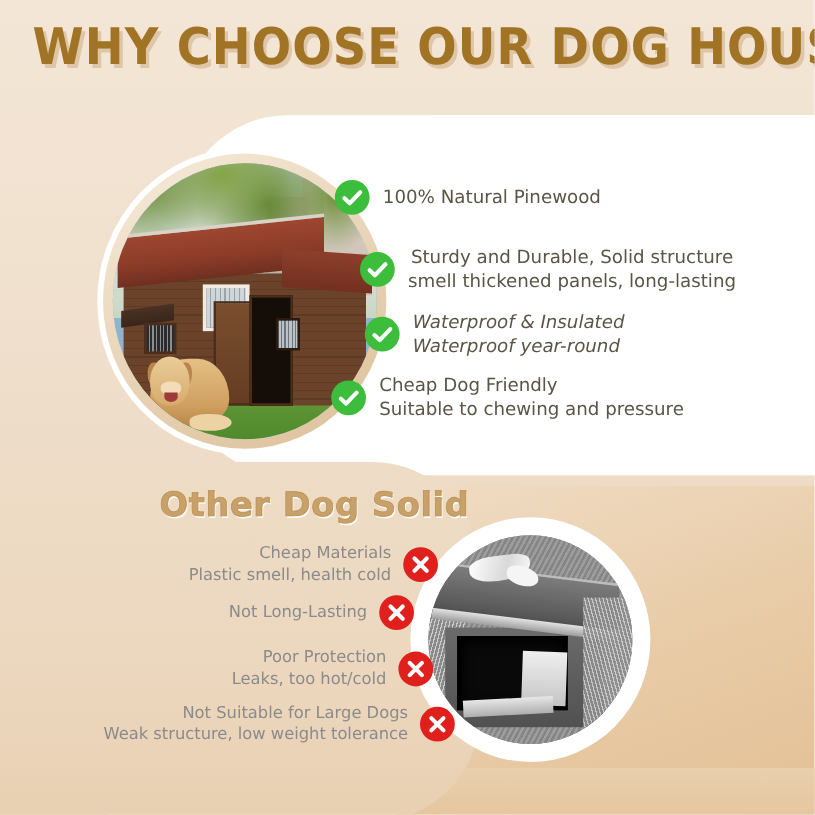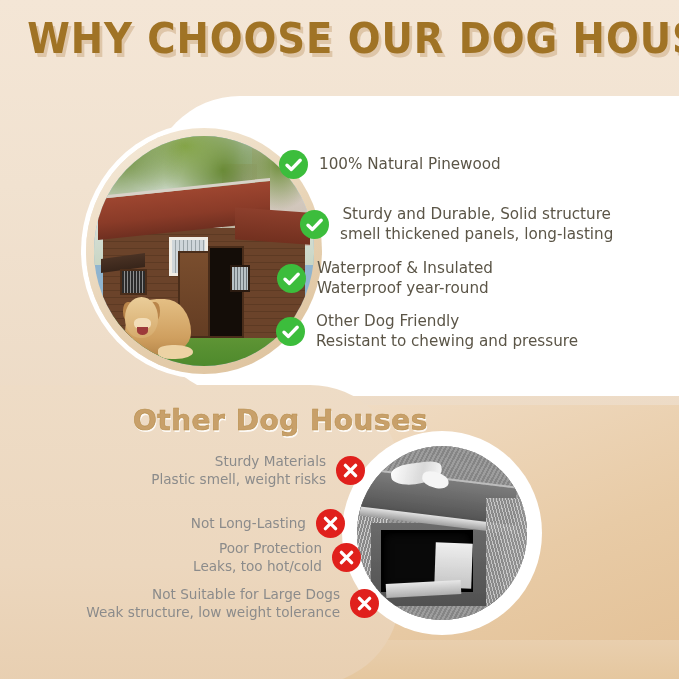--- a/index.html
+++ b/index.html
@@ -380,26 +380,26 @@
     line-height: 1.34;
     color: #8b8b8b;
     white-space: nowrap;
     text-align: right;
   }
   .con-row { justify-content: flex-end; }
 
   
   #pro-0 { left: 279px; top: 150px; }
   #pro-1 { left: 300px; top: 204px; text-align: center; }
-  #pro-2 { left: 277px; top: 258px; }
+  #pro-2 { left: 304px; top: 258px; font-style: italic; }
   #pro-3 { left: 276px; top: 311px; }
 
   
   #con-0 { right: 314px; top: 452px; }
-  #con-1 { right: 334px; top: 496px; margin-top: 13px; }
+  #con-1 { right: 334px; top: 496px; }
   #con-2 { right: 318px; top: 539px; }
   #con-3 { right: 300px; top: 585px; }
 </style>
 </head>
 <body>
 
 <div id="canvas">
 
   <div class="bg-beige-top"></div>
   <div class="bg-white-mid"></div>
@@ -477,47 +477,47 @@
     </span>
   </div>
 
   <div class="bullet" id="pro-3">
     <span class="ico ico-check">
       <svg viewBox="0 0 29 29">
           <path d="M8 15.2 L12.4 19.4 L21.2 10.2" fill="none" stroke="#ffffff" stroke-width="3.4" stroke-linecap="round" stroke-linejoin="round"></path>
         </svg>
     </span>
     <span class="pro-text">
-      <span>Other Dog Friendly</span><br>
-      <span>Resistant to chewing and pressure</span>
-    </span>
-  </div>
-
-  <div class="section-head" id="head-other">Other Dog Houses</div>
+      <span>Cheap Dog Friendly</span><br>
+      <span>Suitable to chewing and pressure</span>
+    </span>
+  </div>
+
+  <div class="section-head" id="head-other">Other Dog Solid</div>
 
   <div class="circle-frame">
     <div class="circle-photo">
       <div class="bd-ground"></div>
       <div class="bd-grass2"></div>
       <div class="bd-body"></div>
       <div class="bd-opening"></div>
       <div class="bd-plank"></div>
       <div class="bd-plank2"></div>
       <div class="bd-roof"></div>
       <div class="bd-roof-edge"></div>
       <div class="bd-debris1"></div>
       <div class="bd-debris2"></div>
       <div class="bd-grass"></div>
     </div>
   </div>
 
   <div class="bullet con-row" id="con-0">
     <span class="con-text">
-      <span>Sturdy Materials</span><br>
-      <span>Plastic smell, weight risks</span>
+      <span>Cheap Materials</span><br>
+      <span>Plastic smell, health cold</span>
     </span>
     <span class="ico ico-x">
       <svg viewBox="0 0 29 29">
         <path d="M9.4 9.4 L19.6 19.6 M19.6 9.4 L9.4 19.6" fill="none" stroke="#ffffff" stroke-width="3.4" stroke-linecap="round"></path>
       </svg>
     </span>
   </div>
 
   <div class="bullet con-row" id="con-1">
     <span class="con-text">

